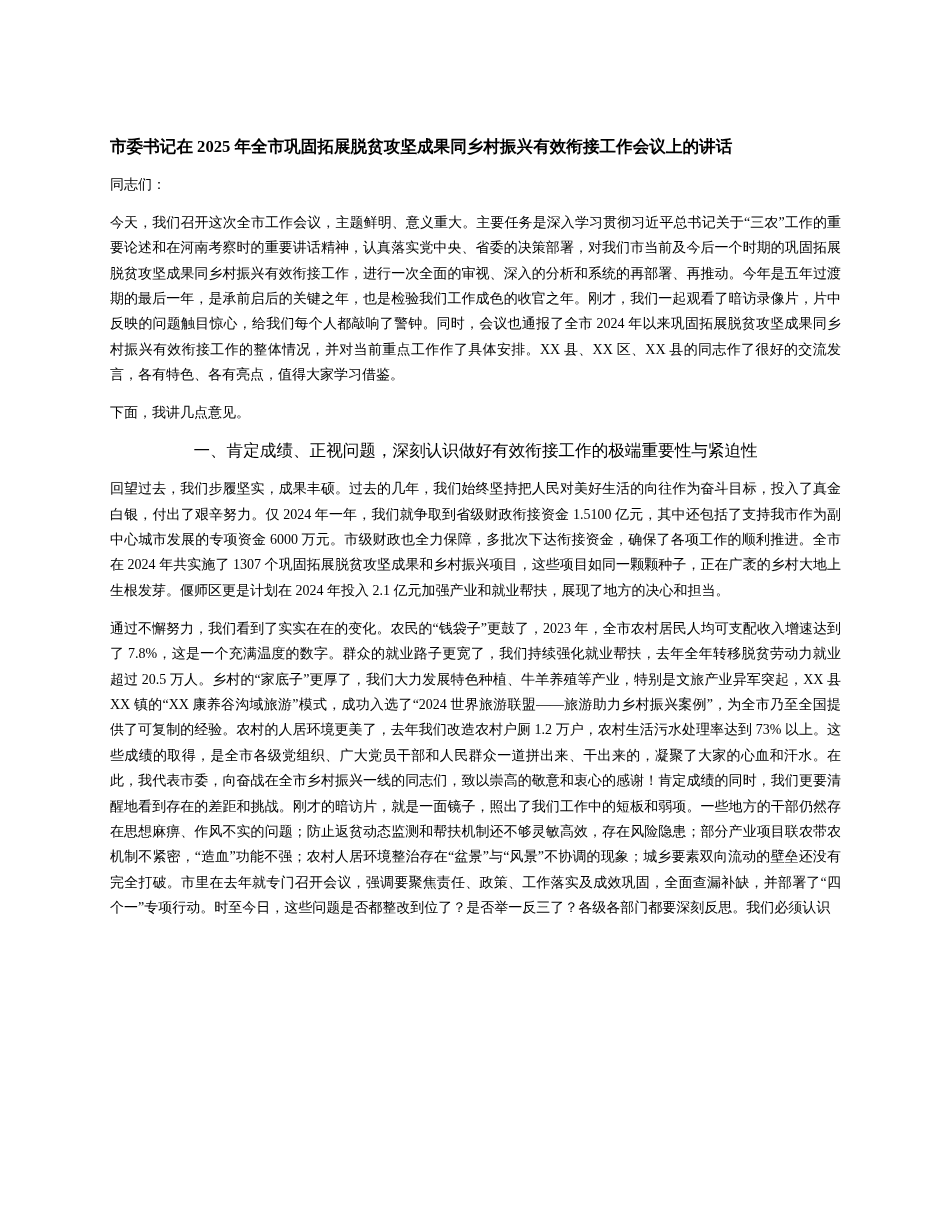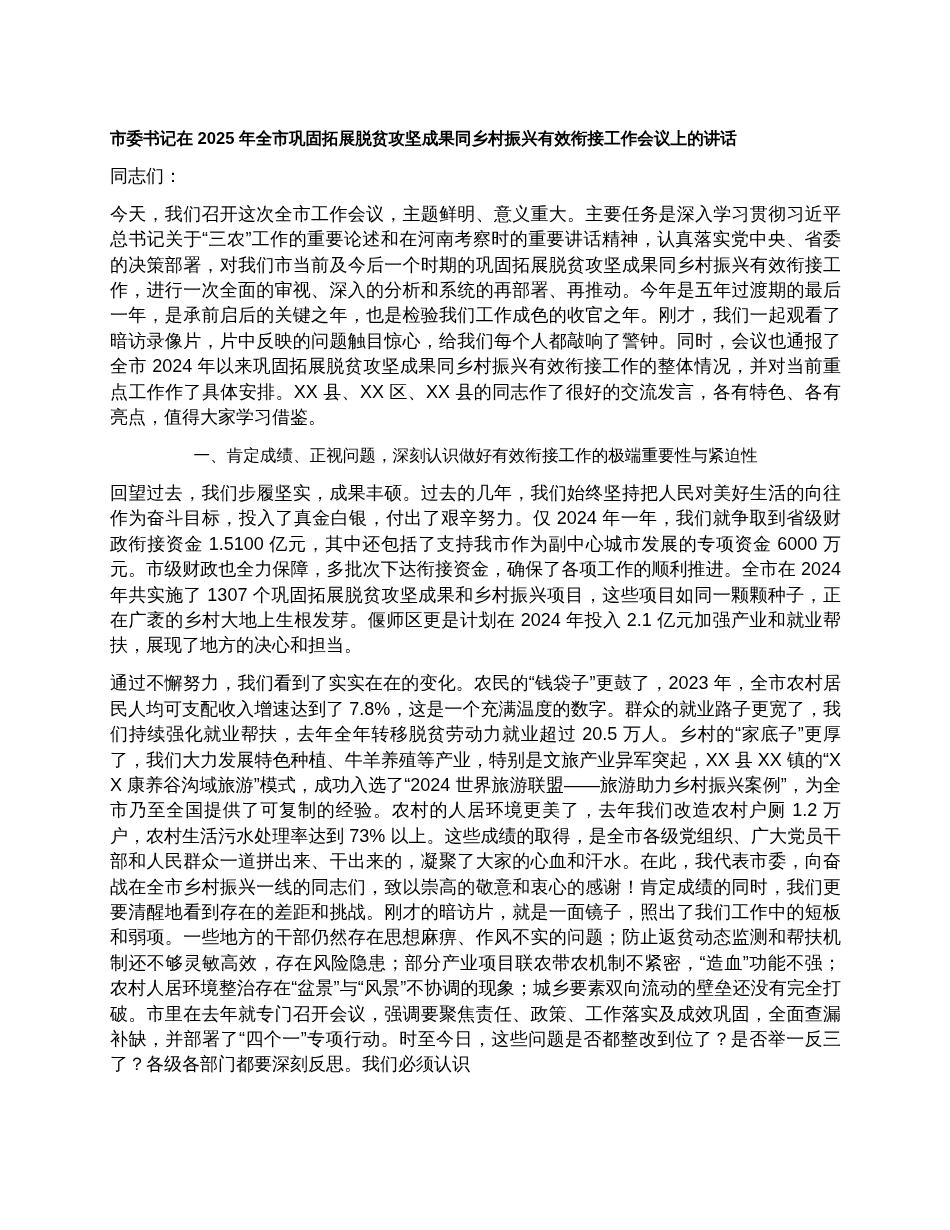--- a/index.html
+++ b/index.html
@@ -11,42 +11,43 @@
     width: 950px;
     height: 1230px;
     overflow: hidden;
     font-family: "Liberation Sans", "DejaVu Sans", sans-serif;
     color: #000000;
     -webkit-font-smoothing: antialiased;
   }
   .page {
     position: absolute;
     left: 0;
-    top: 0;
+    top: 8px;
     width: 950px;
     height: 868px;
     background: #ffffff;
+    font-family: Liberation Serif, serif;
   }
   .content {
     position: absolute;
     left: 110px;
     top: 126px;
     width: 731px;
   }
   .doc-title {
     font-size: 16.6px;
     font-weight: bold;
     line-height: 25.2px;
     margin: 0 0 12.5px 0;
     text-align: left;
     letter-spacing: 0px;
     white-space: nowrap;
   }
   .para {
-    font-size: 18px;
+    font-size: 14px;
     font-weight: normal;
     line-height: 25.4px;
     margin: 0 0 12.6px 0;
     text-align: justify;
     text-justify: inter-character;
     text-align-last: left;
     word-break: break-all;
     letter-spacing: 0px;
   }
   .para:last-child {
@@ -69,20 +70,21 @@
 
 <div class="page">
   <div class="content">
 
     <h1 class="doc-title">市委书记在 2025 年全市巩固拓展脱贫攻坚成果同乡村振兴有效衔接工作会议上的讲话</h1>
 
     <p class="para short">同志们：</p>
 
     <p class="para">今天，我们召开这次全市工作会议，主题鲜明、意义重大。主要任务是深入学习贯彻习近平总书记关于“三农”工作的重要论述和在河南考察时的重要讲话精神，认真落实党中央、省委的决策部署，对我们市当前及今后一个时期的巩固拓展脱贫攻坚成果同乡村振兴有效衔接工作，进行一次全面的审视、深入的分析和系统的再部署、再推动。今年是五年过渡期的最后一年，是承前启后的关键之年，也是检验我们工作成色的收官之年。刚才，我们一起观看了暗访录像片，片中反映的问题触目惊心，给我们每个人都敲响了警钟。同时，会议也通报了全市 2024 年以来巩固拓展脱贫攻坚成果同乡村振兴有效衔接工作的整体情况，并对当前重点工作作了具体安排。XX 县、XX 区、XX 县的同志作了很好的交流发言，各有特色、各有亮点，值得大家学习借鉴。</p>
 
+    <p class="para short">下面，我讲几点意见。</p>
 
     <p class="heading">一、肯定成绩、正视问题，深刻认识做好有效衔接工作的极端重要性与紧迫性</p>
 
 
     <p class="para">回望过去，我们步履坚实，成果丰硕。过去的几年，我们始终坚持把人民对美好生活的向往作为奋斗目标，投入了真金白银，付出了艰辛努力。仅 2024 年一年，我们就争取到省级财政衔接资金 1.5100 亿元，其中还包括了支持我市作为副中心城市发展的专项资金 6000 万元。市级财政也全力保障，多批次下达衔接资金，确保了各项工作的顺利推进。全市在 2024 年共实施了 1307 个巩固拓展脱贫攻坚成果和乡村振兴项目，这些项目如同一颗颗种子，正在广袤的乡村大地上生根发芽。偃师区更是计划在 2024 年投入 2.1 亿元加强产业和就业帮扶，展现了地方的决心和担当。</p>
 
     <p class="para">通过不懈努力，我们看到了实实在在的变化。农民的“钱袋子”更鼓了，2023 年，全市农村居民人均可支配收入增速达到了 7.8%，这是一个充满温度的数字。群众的就业路子更宽了，我们持续强化就业帮扶，去年全年转移脱贫劳动力就业超过 20.5 万人。乡村的“家底子”更厚了，我们大力发展特色种植、牛羊养殖等产业，特别是文旅产业异军突起，XX 县 XX 镇的“XX 康养谷沟域旅游”模式，成功入选了“2024 世界旅游联盟——旅游助力乡村振兴案例”，为全市乃至全国提供了可复制的经验。农村的人居环境更美了，去年我们改造农村户厕 1.2 万户，农村生活污水处理率达到 73% 以上。这些成绩的取得，是全市各级党组织、广大党员干部和人民群众一道拼出来、干出来的，凝聚了大家的心血和汗水。在此，我代表市委，向奋战在全市乡村振兴一线的同志们，致以崇高的敬意和衷心的感谢！肯定成绩的同时，我们更要清醒地看到存在的差距和挑战。刚才的暗访片，就是一面镜子，照出了我们工作中的短板和弱项。一些地方的干部仍然存在思想麻痹、作风不实的问题；防止返贫动态监测和帮扶机制还不够灵敏高效，存在风险隐患；部分产业项目联农带农机制不紧密，“造血”功能不强；农村人居环境整治存在“盆景”与“风景”不协调的现象；城乡要素双向流动的壁垒还没有完全打破。市里在去年就专门召开会议，强调要聚焦责任、政策、工作落实及成效巩固，全面查漏补缺，并部署了“四个一”专项行动。时至今日，这些问题是否都整改到位了？是否举一反三了？各级各部门都要深刻反思。我们必须认识</p>
 
   </div>
 </div>

